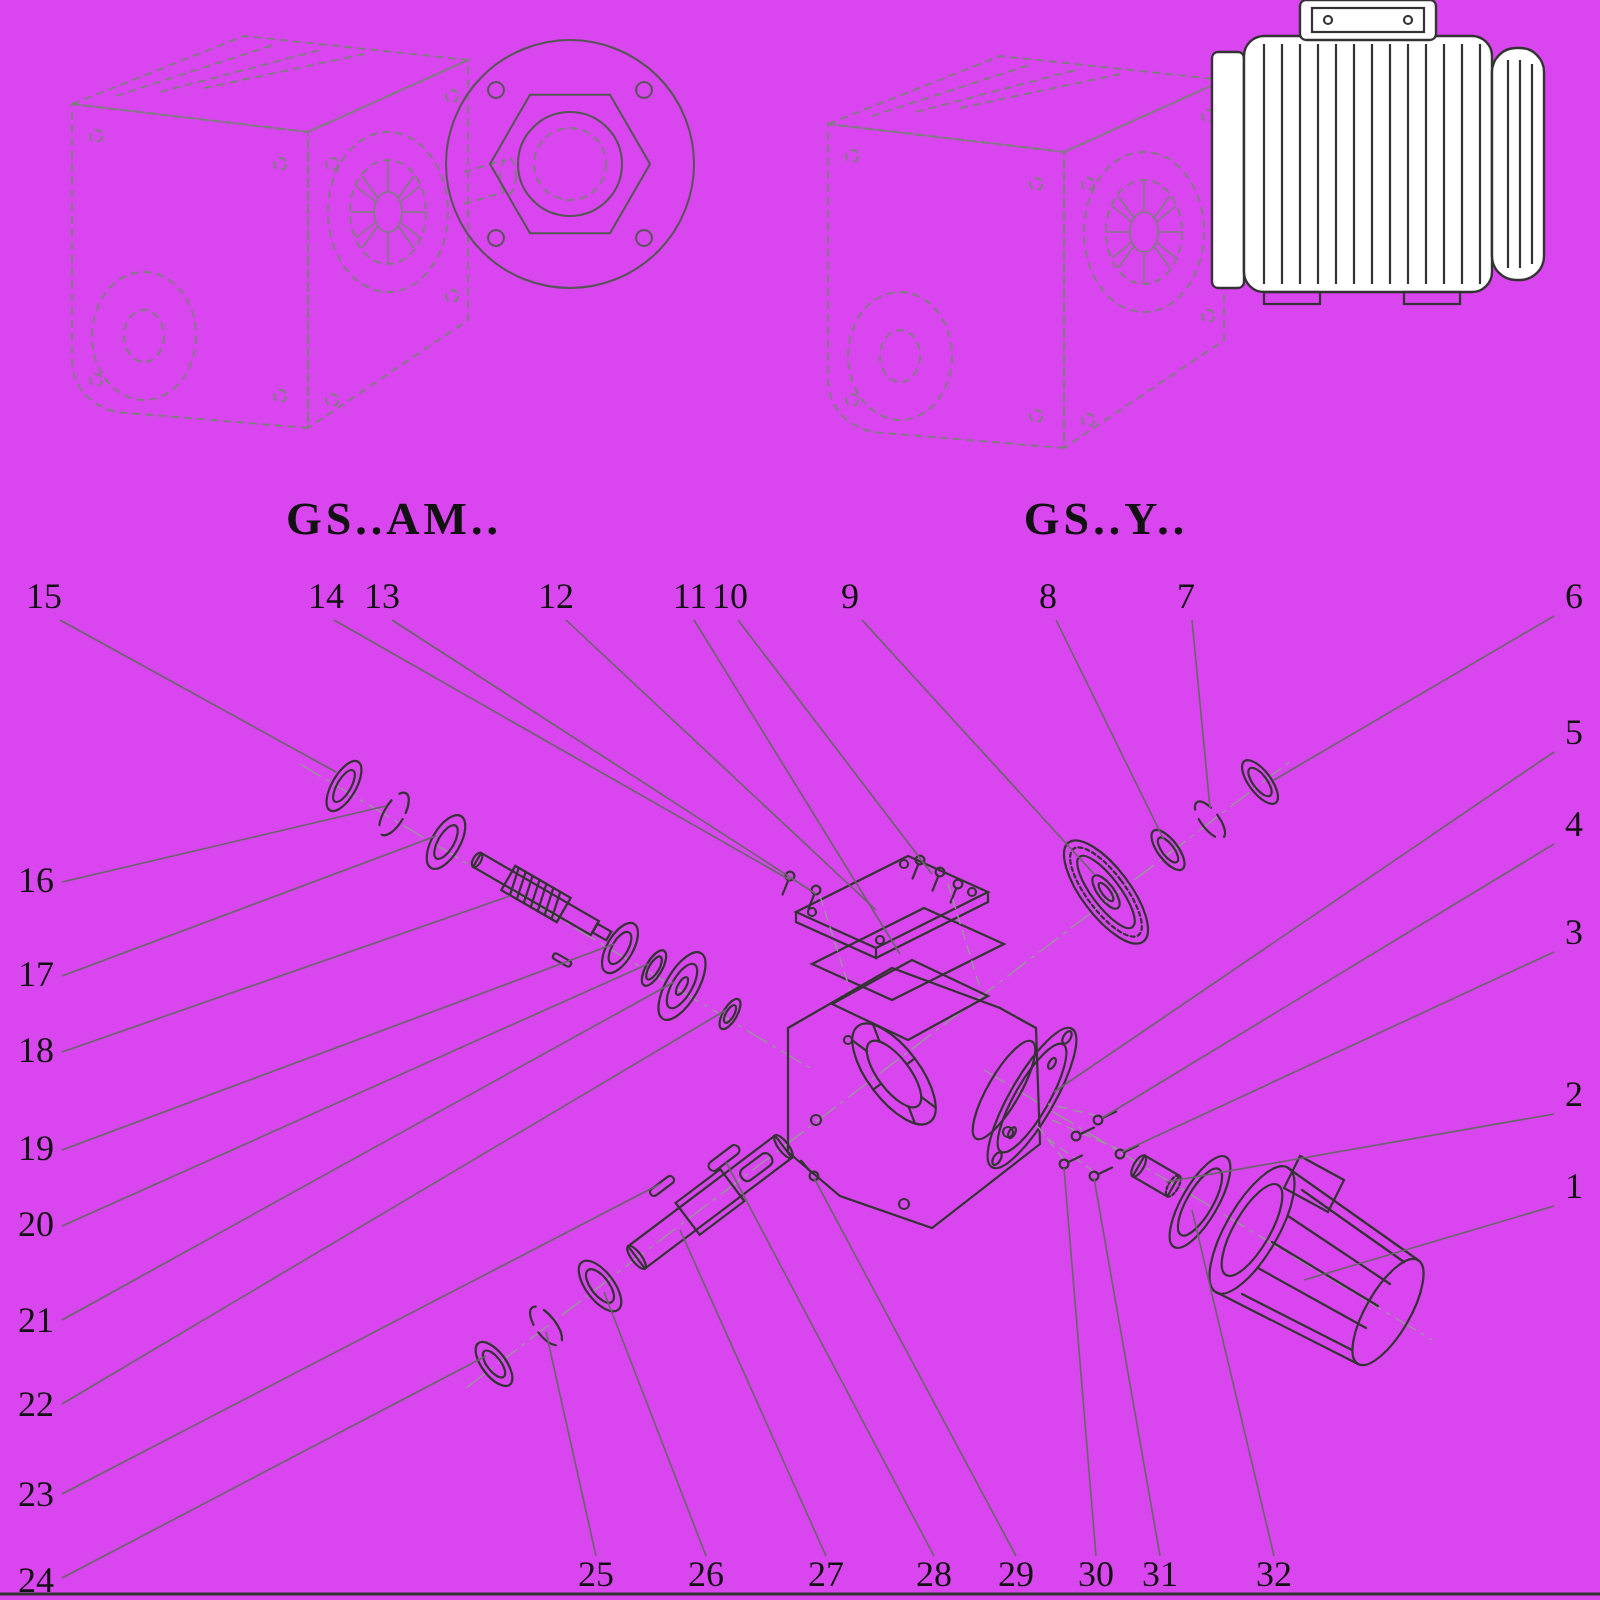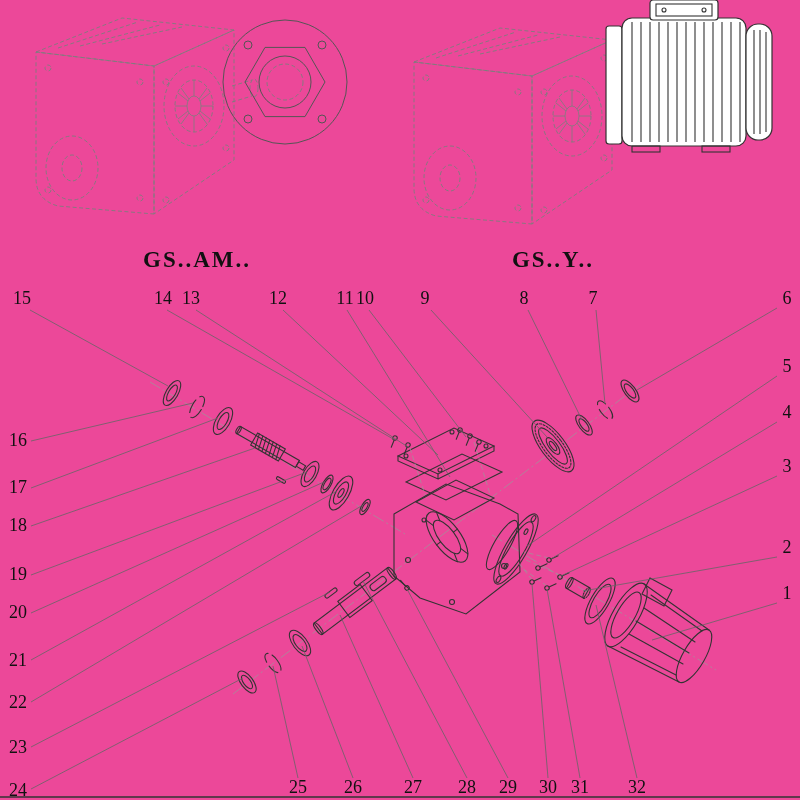--- a/index.html
+++ b/index.html
@@ -1,16 +1,16 @@
 <!DOCTYPE html>
 <html><head>
 <meta charset="utf-8">
 <style>
   html,body{margin:0;padding:0;background:#fff;}
-  .page{width:800px;height:800px;background:#ec4899;position:relative;overflow:hidden;
+  .page{width:800px;height:800px;background:#d946ef;position:relative;overflow:hidden;
         font-family:"Liberation Serif",serif;}
   svg{display:block;}
   .callout{font:18px "Liberation Serif",serif;fill:#111111;text-anchor:middle;}
   .model-label{font:bold 23px "Liberation Serif",serif;letter-spacing:2px;fill:#111111;text-anchor:middle;}
   .leader{stroke:#666666;stroke-width:0.8;}
   .cl{stroke:#999999;stroke-width:0.7;stroke-dasharray:12 3 2 3;fill:none;}
   .adash{stroke:#999999;stroke-width:0.7;stroke-dasharray:5 3;fill:none;}
   .part{stroke:#333333;fill:none;stroke-width:1.1;stroke-linecap:round;}
   .ghost{stroke:#7d7d7d;fill:none;stroke-width:0.9;stroke-dasharray:4 2.5;}
   .ghostsolid{stroke:#7d7d7d;fill:none;stroke-width:0.8;}

